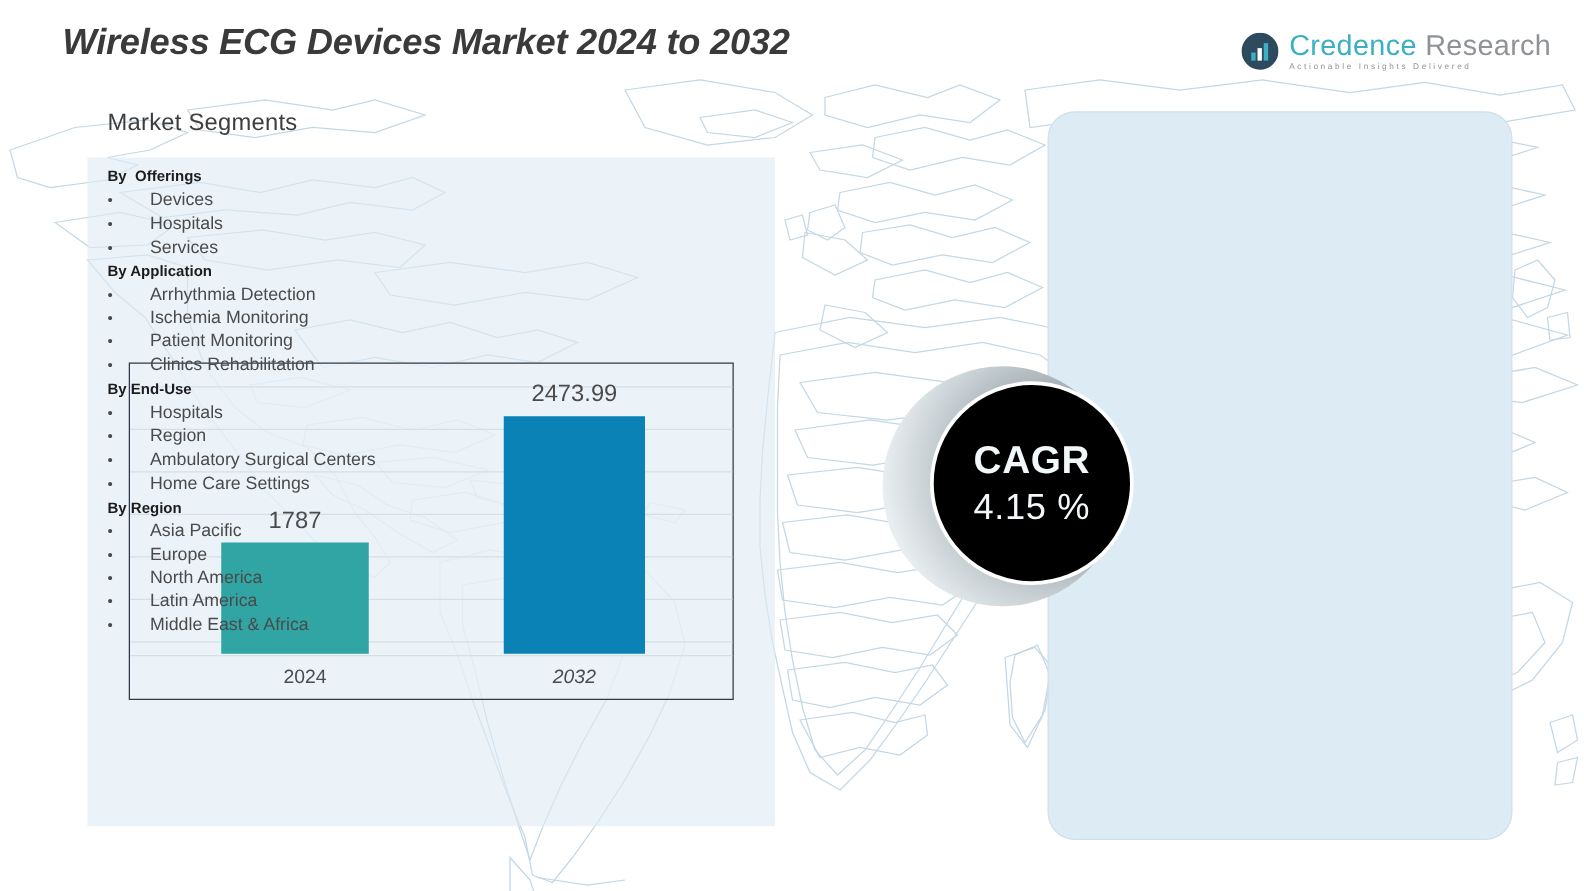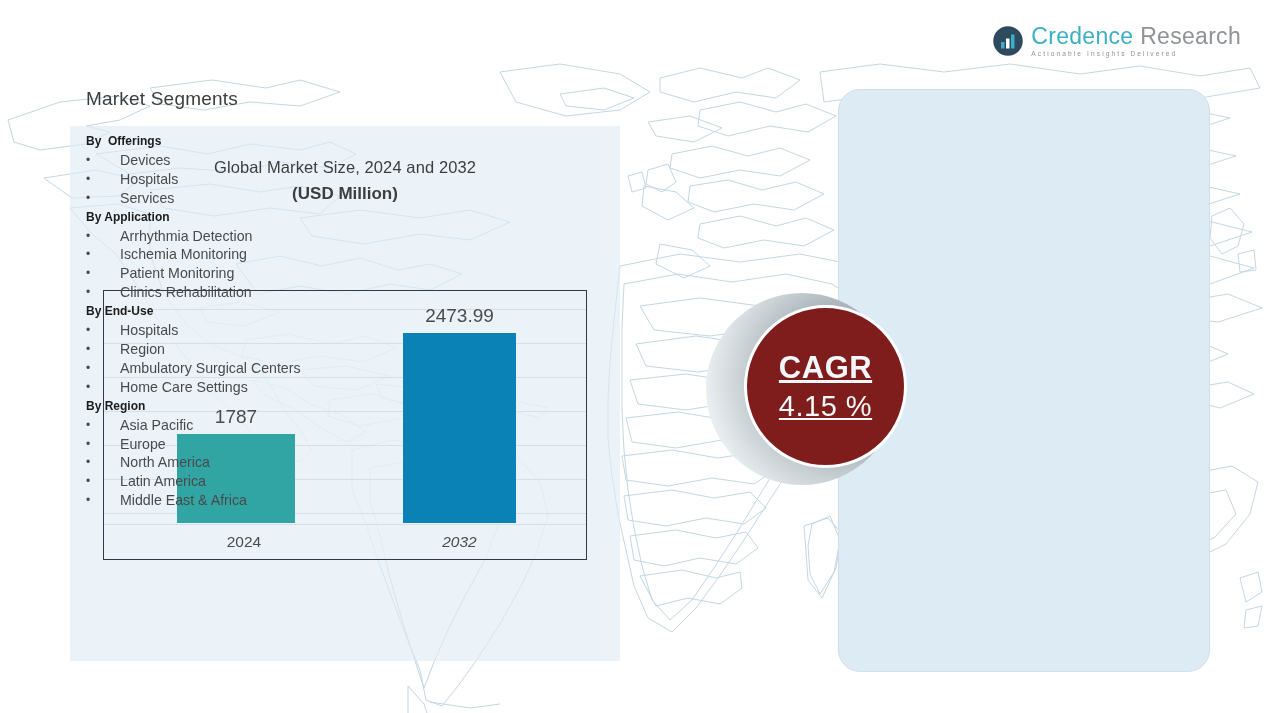--- a/index.html
+++ b/index.html
@@ -278,43 +278,40 @@
       <path d="M648 112 L668 106 L676 124 L662 134 L646 126 Z"></path>
       <path d="M628 118 L642 114 L646 130 L632 134 Z"></path>
 
       <path d="M1212 158 L1230 150 L1244 166 L1238 188 L1222 196 L1210 180 Z"></path>
       <path d="M1238 196 L1254 192 L1256 212 L1240 214 Z"></path>
 
       <path d="M430 644 L470 650 L500 646"></path>
     </svg>
   </div>
 
+  <div id="header-title">Wireless ECG Devices Market 2024 to 2032</div>
 
   <div id="brand-logo">
     <svg class="logo-mark" viewBox="0 0 60 60">
       <circle cx="30" cy="30" r="27" fill="none" stroke="#2e4a5e" stroke-width="5"></circle>
       <path d="M30 3 A27 27 0 0 1 30 57 A27 27 0 0 1 30 3 Z" fill="#2e4a5e"></path>
       <rect x="16" y="32" width="7" height="13" fill="#3bb0c4"></rect>
       <rect x="26" y="25" width="7" height="20" fill="#ffffff"></rect>
       <rect x="36" y="17" width="7" height="28" fill="#3bb0c4"></rect>
     </svg>
     <div class="logo-text">
       <div class="logo-title">
         <span class="w1">Credence</span>
         <span class="w2">Research</span>
       </div>
       <div class="logo-tagline">Actionable Insights Delivered</div>
     </div>
   </div>
 
   <div id="chart-panel">
-    <div id="chart-heading">
-      <div class="line1">Global Market Size, 2024 and 2032</div>
-      <div class="line2">(USD Million)</div>
-    </div>
 
     <div id="chart-box">
       <div class="gridline" style="top:18px"></div>
       <div class="gridline" style="top:52px"></div>
       <div class="gridline" style="top:86px"></div>
       <div class="gridline" style="top:120px"></div>
       <div class="gridline" style="top:154px"></div>
       <div class="gridline" style="top:188px"></div>
       <div class="gridline" style="top:222px"></div>
       <div class="gridline" style="top:233px"></div>
@@ -323,21 +320,21 @@
       <div class="bar-value" style="left:73px; width:118px; bottom:131px;">1787</div>
       <div class="bar-label" style="left:81px; width:118px;margin-top:16px;">2024</div>
 
       <div class="bar" style="left: 299px; width: 113px; height: 190px; background: rgb(10, 130, 182);"></div>
       <div class="bar-value" style="left:290px; width:131px; bottom:232px;">2473.99</div>
       <div class="bar-label" style="left:299px; width:113px;font-style:italic;">2032</div>
     </div>
   </div>
 
   <div id="cagr-sphere-shadow"></div>
-  <div id="cagr-circle" style="background: #7f1d1d; text-decoration: underline;">
+  <div id="cagr-circle" style="background: #000000;">
     <div class="cagr-label">CAGR</div>
     <div class="cagr-value">4.15 %</div>
   </div>
 
   <div id="segments-panel" style="background: rgb(220, 235, 244);"></div>
   <div id="segments-title">Market Segments</div>
   <div id="segments-list">
       <div class="seg-group-title">By  Offerings</div>
       <div class="seg-item">
         <span class="seg-bullet">•</span>

